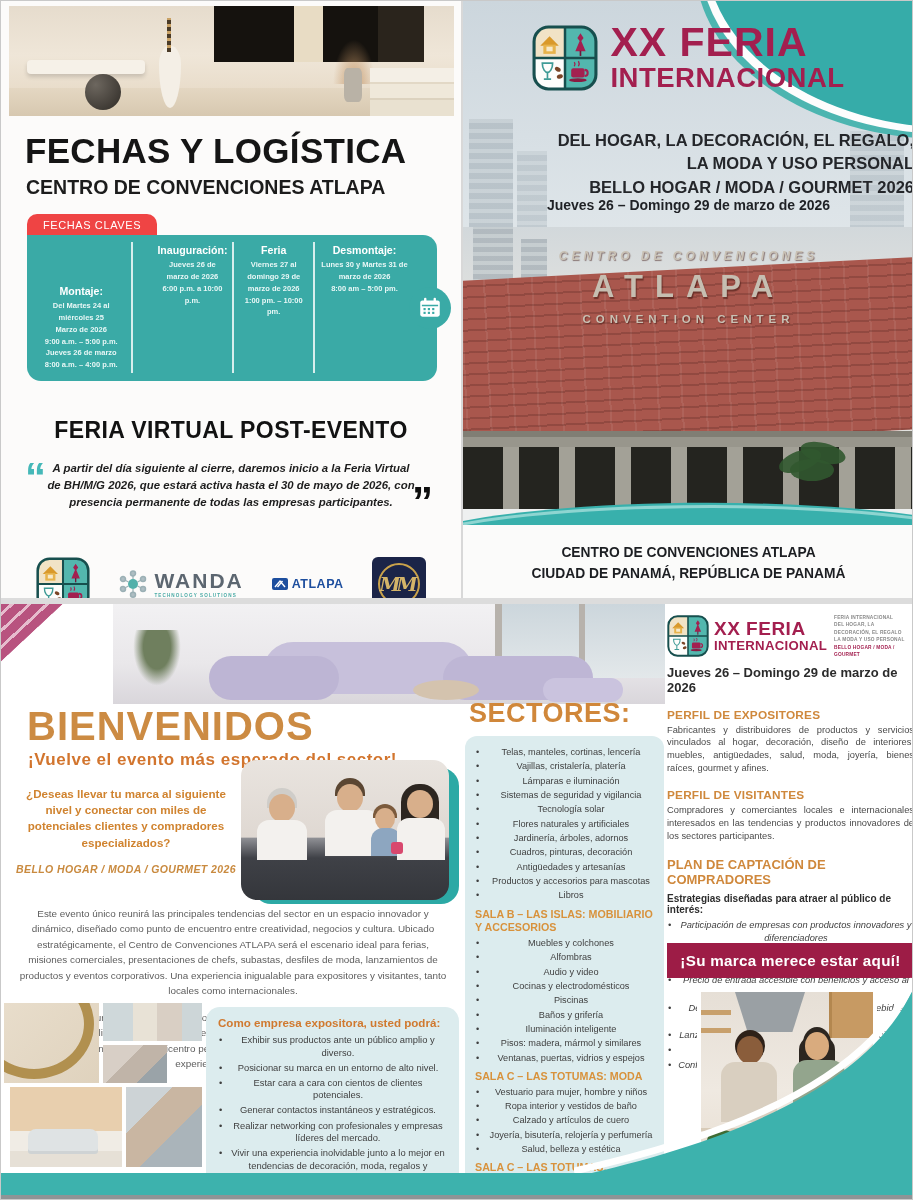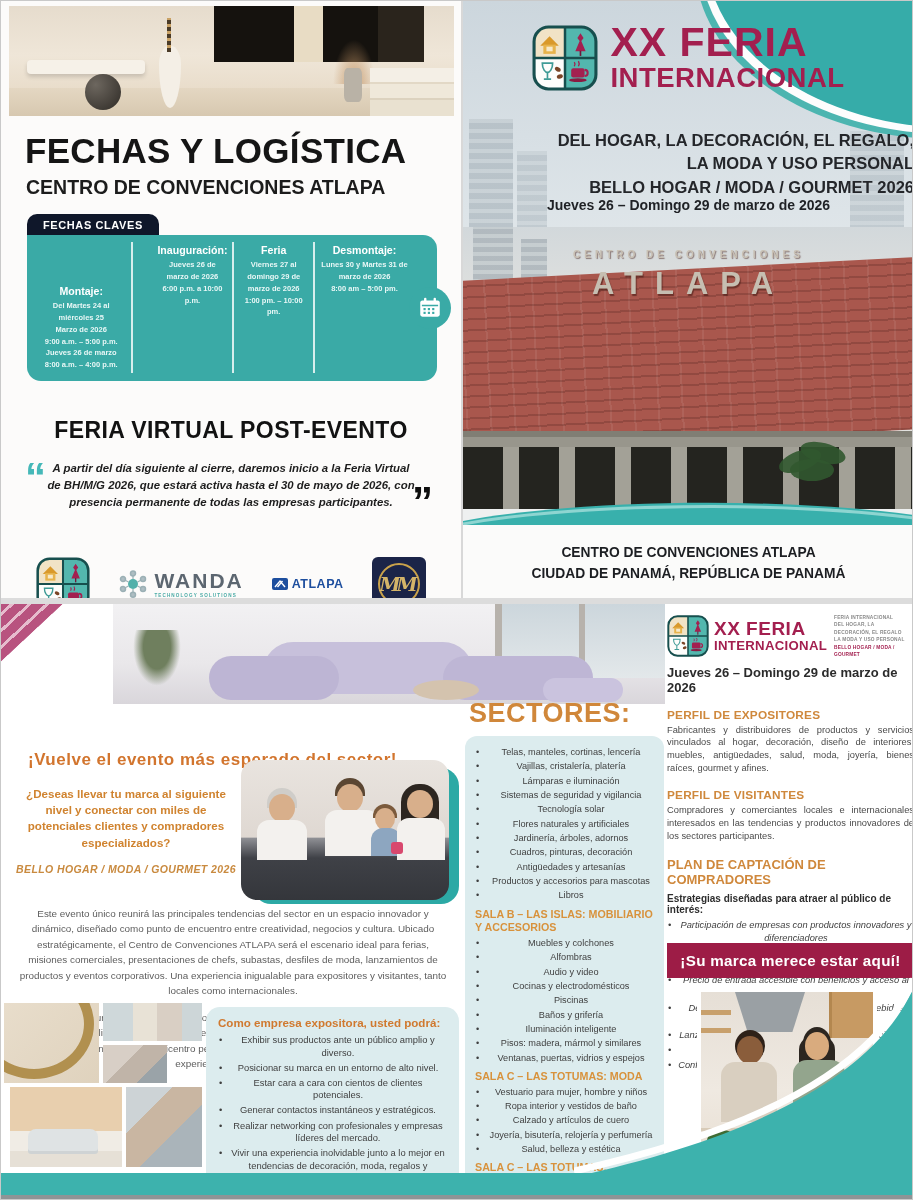--- a/index.html
+++ b/index.html
@@ -23,21 +23,21 @@
       radial-gradient(ellipse 50% 90% at 50% 100%, rgba(196,150,103,.85), rgba(196,150,103,0) 70%); }
   .pi-grassvase { position:absolute; right:92px; top:62px; width:18px; height:34px; background:#b9b2a6; border-radius:20%; }
   .pi-steps { position:absolute; right:-6px; top:62px; width:90px; height:48px; background:
       linear-gradient(180deg,#f4efe6 0 14px,#e2d8c6 14px 16px,#efe8da 16px 30px,#dcd2bf 30px 32px,#e9e1d0 32px); }
   .pi-floor { position:absolute; left:0; right:0; bottom:0; height:28px; background:linear-gradient(180deg,#e4d7c2,#d7c8b0); }
 
   .pl-title { margin:15px 0 0 24px; font-size:35px; font-weight:800; color:#151515; letter-spacing:.3px; }
   .pl-subtitle { margin:5px 0 0 25px; font-size:19.5px; font-weight:800; color:#1c1c1c; }
 
   .fechas-wrap { position:relative; margin:15px 0 0 26px; width:410px; }
-  .fechas-tab { display:inline-block; background:#0f172a; color:#fff; font-weight:700; font-size:11px; letter-spacing:.6px; padding:5px 16px 4px; border-radius:10px 10px 0 0; }
+  .fechas-tab { display:inline-block; background:#ef4444; color:#fff; font-weight:400; font-size:11px; letter-spacing:.6px; padding:5px 16px 4px; border-radius:10px 10px 0 0; }
   .fechas-card { position:relative; background:#3aaaa6; border-radius:0 14px 14px 14px; padding:7px 4px 8px; display:flex; }
   .sch-col { padding:2px 5px; text-align:center; color:#e8f7f6; }
   .sch-col + .sch-col { border-left:2px solid rgba(255,255,255,.8); }
   .c-montaje { flex:1.32;margin-top:41px; } .c-inaug { flex:1.02;padding-left:24px; } .c-feria { flex:1.0; } .c-desm { flex:1.3; padding-right:24px; }
   .sch-head { font-size:10.6px; font-weight:800; color:#ffffff; margin-bottom:3px; }
   .sch-lines div { font-size:7.5px; font-weight:700; line-height:1.58; }
   .cal-icon { position:absolute; right:-14px; top:50%; transform:translateY(-50%); width:42px; height:42px; border-radius:50%; background:#3aaaa6; display:flex; align-items:center; justify-content:center; }
 
   .virtual-title { margin:36px 0 0; text-align:center; font-size:23px; font-weight:800; color:#121212; letter-spacing:.4px; }
   .quote-wrap { position:relative; margin:16px auto 0; width:372px; text-align:center; font-style:italic; font-weight:700; font-size:11.4px; line-height:1.5; color:#1d1d1d; }
@@ -74,21 +74,21 @@
   .pr-date { position:absolute; top:196px; left:0; width:100%; text-align:center; font-size:14px; font-weight:800; color:#1f2125; }
   .photo-building { position:absolute; top:226px; left:0; width:100%; height:282px; overflow:hidden; background:linear-gradient(180deg,#d2d8db 0%,#e2e2df 30%); }
   .pb-tower { position:absolute; opacity:.8; background:repeating-linear-gradient(0deg,#a9b2b8 0 5px,#c2cacd 5px 9px); }
   .pbt1 { left:10px; top:0; width:40px; height:70px; } .pbt2 { left:58px; top:12px; width:26px; height:58px; }
   .pb-brick { position:absolute; left:-24px; right:-24px; top:42px; height:172px; transform:rotate(-3deg);
       background:#a9574d; }
   .pb-brick::after { content:""; position:absolute; inset:0;
       background:repeating-linear-gradient(0deg, rgba(40,10,8,.18) 0 2px, transparent 2px 11px),
                  repeating-linear-gradient(90deg, rgba(255,255,255,.07) 0 2px, transparent 2px 24px); }
   .pb-sign { position:absolute; top:22px; left:0; width:100%; text-align:center; color:#c9c1b4; z-index:2; }
-  .pb-sign .s1 { font-size:10px; font-weight:700; letter-spacing:4px; text-shadow:1px 1px 1px rgba(60,20,15,.5); }
+  .pb-sign .s1 { font-size:12px; font-weight:700; letter-spacing:4px; text-shadow:1px 1px 1px rgba(60,20,15,.5);font-style:italic; }
   .pb-sign .s2 { font-size:31px; font-weight:700; letter-spacing:12px; margin-top:6px; color:#c6beb1; text-shadow:1px 2px 1px rgba(60,20,15,.55); }
   .pb-sign .s3 { font-size:11.5px; font-weight:700; letter-spacing:5px; margin-top:8px; text-shadow:1px 1px 1px rgba(60,20,15,.5); }
   .pb-colonnade { position:absolute; bottom:0; left:0; right:0; height:78px; background:#98968c; border-top:6px solid #807e74; }
   .pb-windows { position:absolute; left:0; right:0; bottom:0; height:62px;
       background:repeating-linear-gradient(90deg,#24241f 0 40px,#a3a197 40px 56px); }
   .pb-palm { position:absolute; right:66px; bottom:8px; width:70px; height:60px; z-index:3; }
   .pb-palm i { position:absolute; border-radius:50%; background:#31582f; opacity:.9; }
   .pb-palm .f1 { left:0; top:10px; width:44px; height:20px; transform:rotate(-20deg); }
   .pb-palm .f2 { left:22px; top:2px; width:46px; height:20px; transform:rotate(14deg); }
   .pb-palm .f3 { left:12px; top:18px; width:44px; height:22px; }
@@ -399,20 +399,21 @@
         </div>
       <div class="pr-date">Jueves 26 – Domingo 29 de marzo de 2026</div>
 
       <div class="photo-building">
         <div class="pb-tower pbt1"></div>
         <div class="pb-tower pbt2"></div>
         <div class="pb-brick"></div>
         <div class="pb-sign">
           <div class="s1">CENTRO DE CONVENCIONES</div>
           <div class="s2">ATLAPA</div>
+          <div class="s3">CONVENTION CENTER</div>
         </div>
         <div class="pb-colonnade">
           <div class="pb-windows"></div>
         </div>
         <div class="pb-palm">
             <i class="f1"></i>
             <i class="f2"></i>
             <i class="f3"></i>
           </div>
       </div>
@@ -438,20 +439,21 @@
       <div class="ps-wbar"></div>
       <div class="ps-plant"></div>
       <div class="ps-sofa1"></div>
       <div class="ps-sofa2"></div>
       <div class="ps-sofa3"></div>
       <div class="ps-ottoman"></div>
       <div class="ps-table"></div>
     </div>
     <div class="ribbon"></div>
 
+    <h2 class="welcome-title">BIENVENIDOS</h2>
     <div class="welcome-sub">¡Vuelve el evento más esperado del sector!</div>
 
     <div class="left-text">
       <div class="lt-question">¿Deseas llevar tu marca al siguiente nivel y conectar con miles de potenciales clientes y compradores especializados?</div>
       <div class="lt-brand">BELLO HOGAR / MODA / GOURMET 2026</div>
     </div>
 
     <div class="fp-back"></div>
     <div class="photo-family">
       <div class="fam-hair fhh1"></div>

